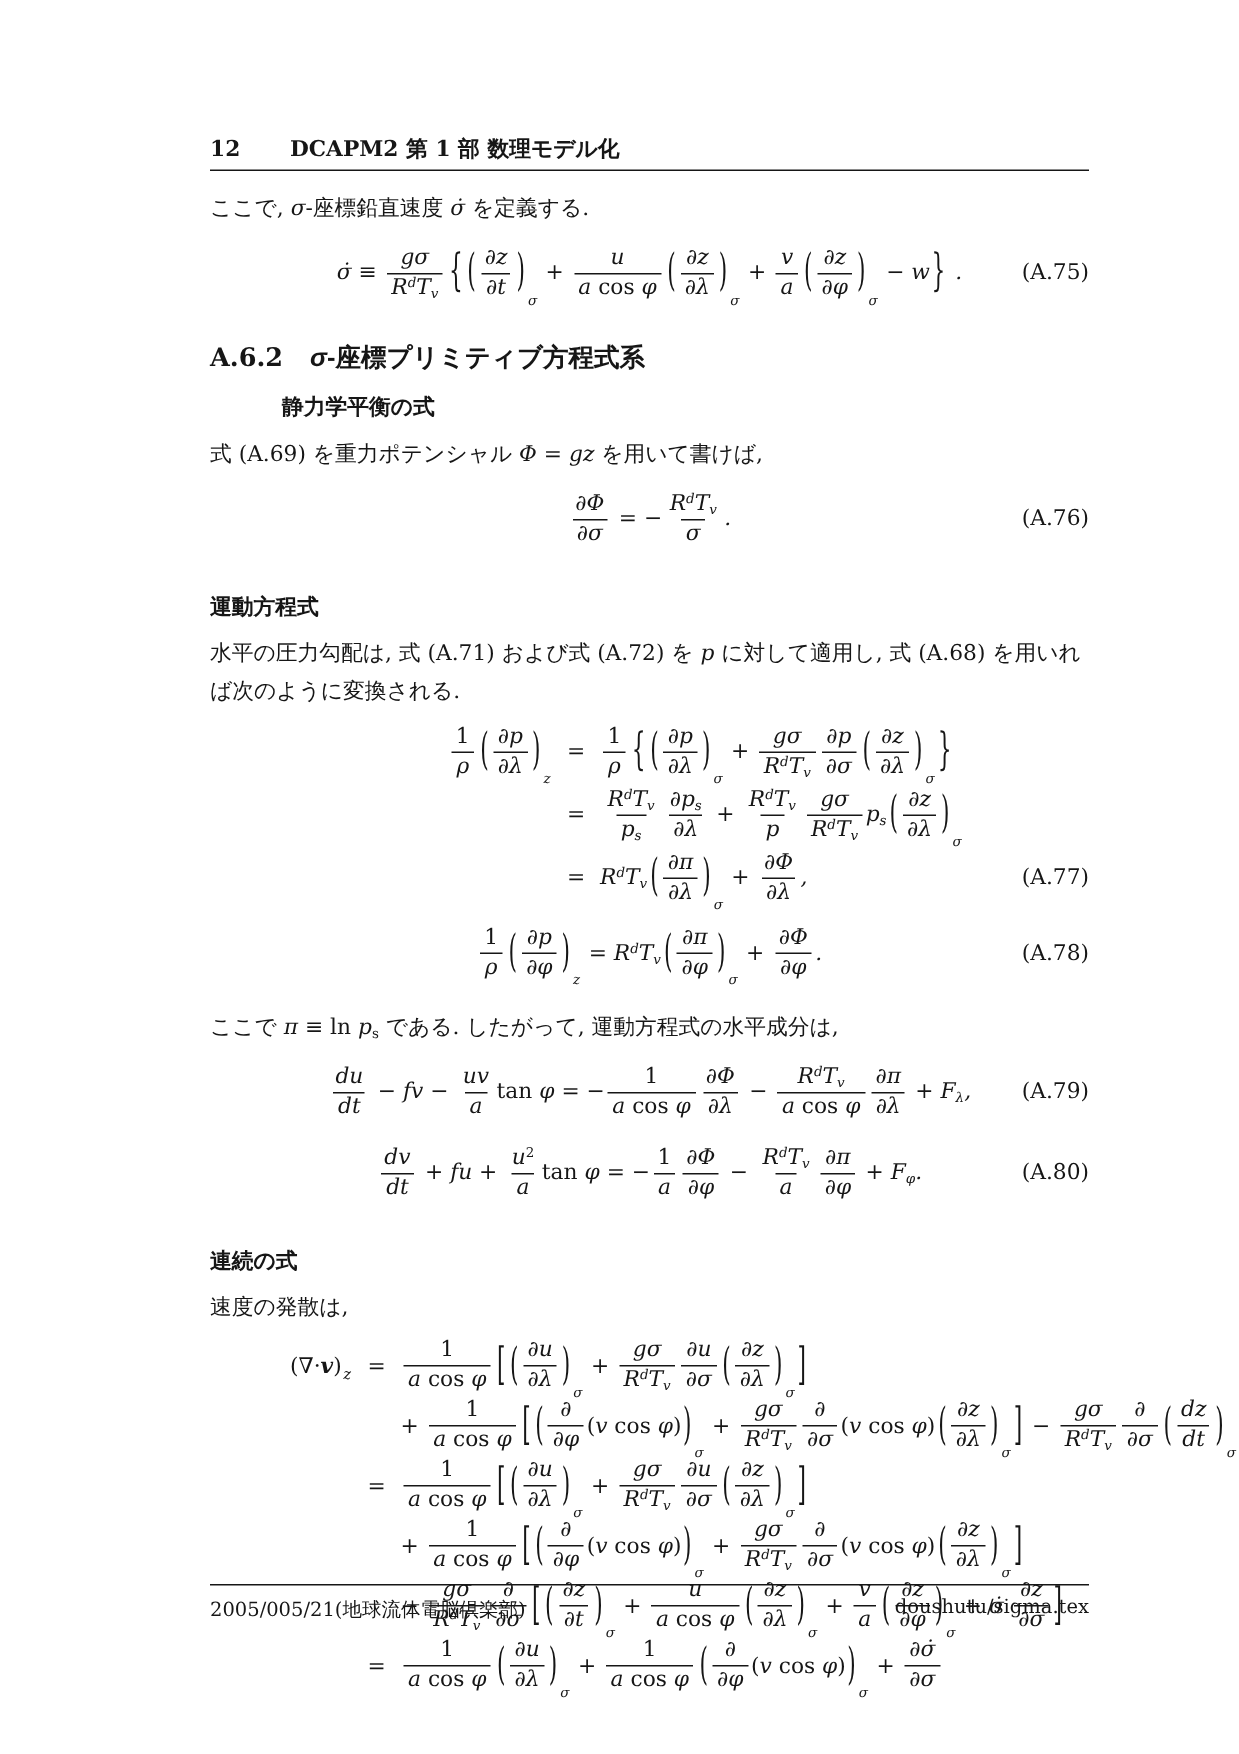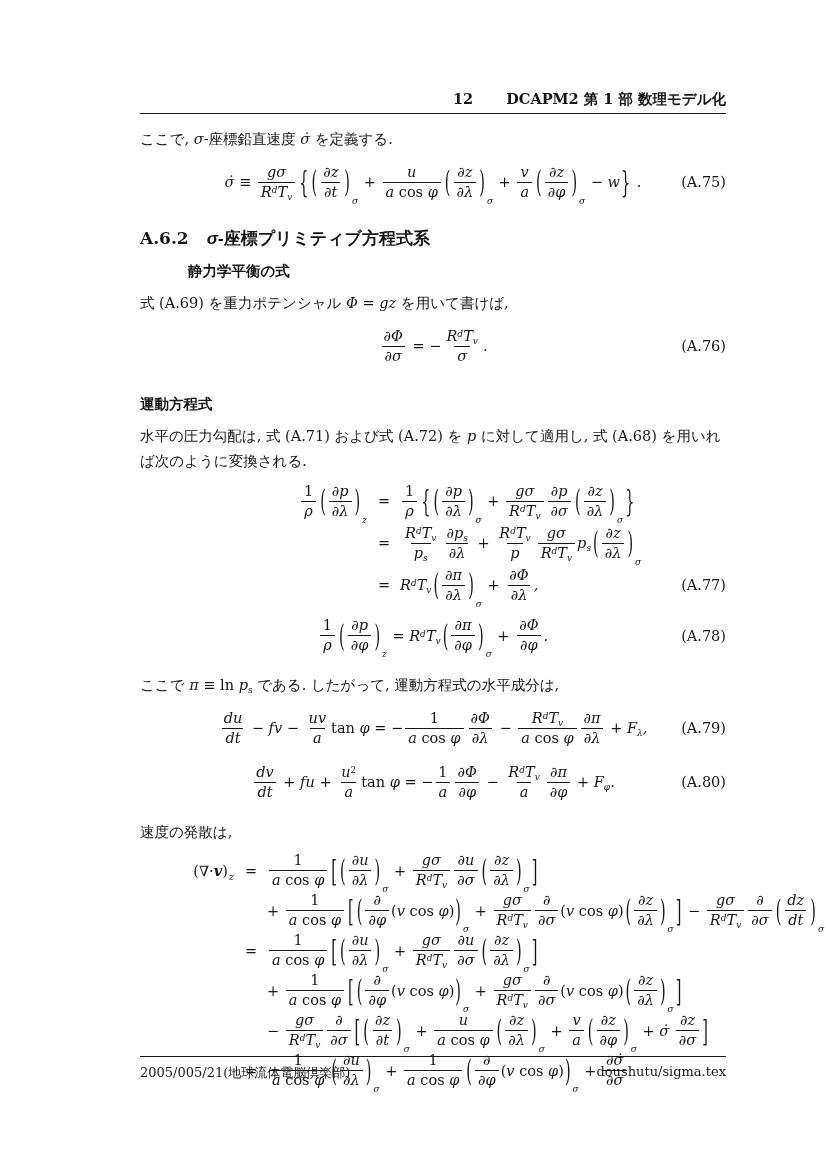--- a/index.html
+++ b/index.html
@@ -3,21 +3,21 @@
 <meta charset="utf-8">
 <style>
   html,body{margin:0;padding:0;}
   body{
     width:826px;height:1169px;position:relative;overflow:hidden;
     background:#ffffff;color:#161616;
     font-family:"DejaVu Serif","Liberation Serif",serif;
   }
   .textblock{position:absolute;left:140px;top:0;width:586px;}
   
-  .hdr{display:flex;justify-content:flex-end;align-items:baseline;
+  .hdr{display:flex;justify-content:space-between;align-items:baseline;
        margin-top:90px;font-size:14.5px;font-weight:bold;}
   .hdr .pgno{margin-right:28px;}
   .hdr .applabel{margin-right:24px;}
   .hdr-rule{border-top:1.4px solid #161616;margin-top:4px;}
   
   .h2{margin-top:20px;font-size:17px;font-weight:bold;}
   .h2num{font-family:"DejaVu Serif",serif;margin-right:18px;}
   .h2title{font-family:"Liberation Sans","DejaVu Sans",sans-serif;}
   .h3{margin-top:24px;font-size:14.5px;font-weight:bold;
       font-family:"Liberation Sans","DejaVu Sans",sans-serif;}
@@ -540,20 +540,21 @@
               <span class="mi">∂π</span>
             </span>
             <span class="den">
               <span class="mi">∂φ</span>
             </span>
           </span>
           <span class="mi">&nbsp;+&nbsp;F<sub>φ</sub>.</span>
         </div>
         <span class="eqnum">(A.80)</span>
       </div>
+      <div class="h3">連続の式</div>
       <div class="para">速度の発散は,</div>
       <div class="eqalign tight">
         <div class="eqline">
           <span class="lhs" style="width: 95px;">
             <span class="mgrp small">
               <span class="dl">(</span>
               <span class="mgc">
                 <span class="mr">∇·</span>
                 <span class="mbi">v</span>
               </span>

